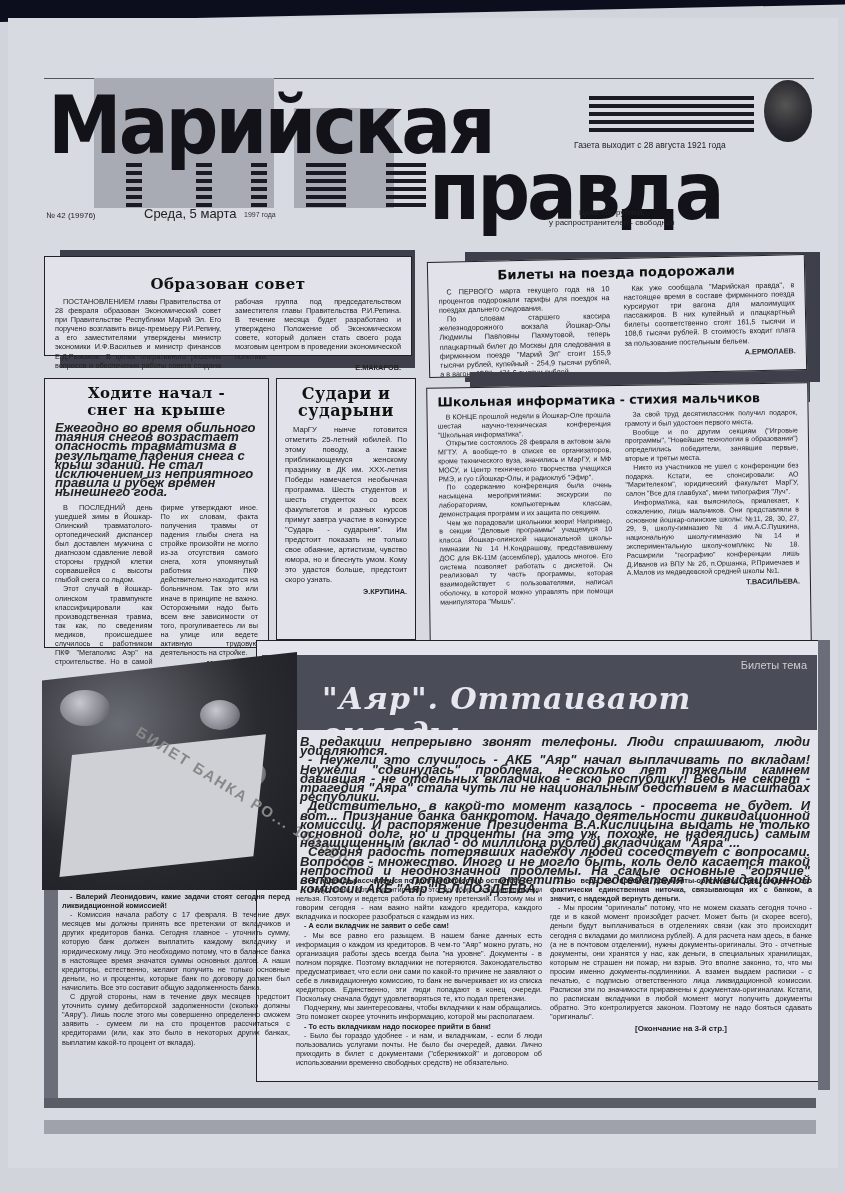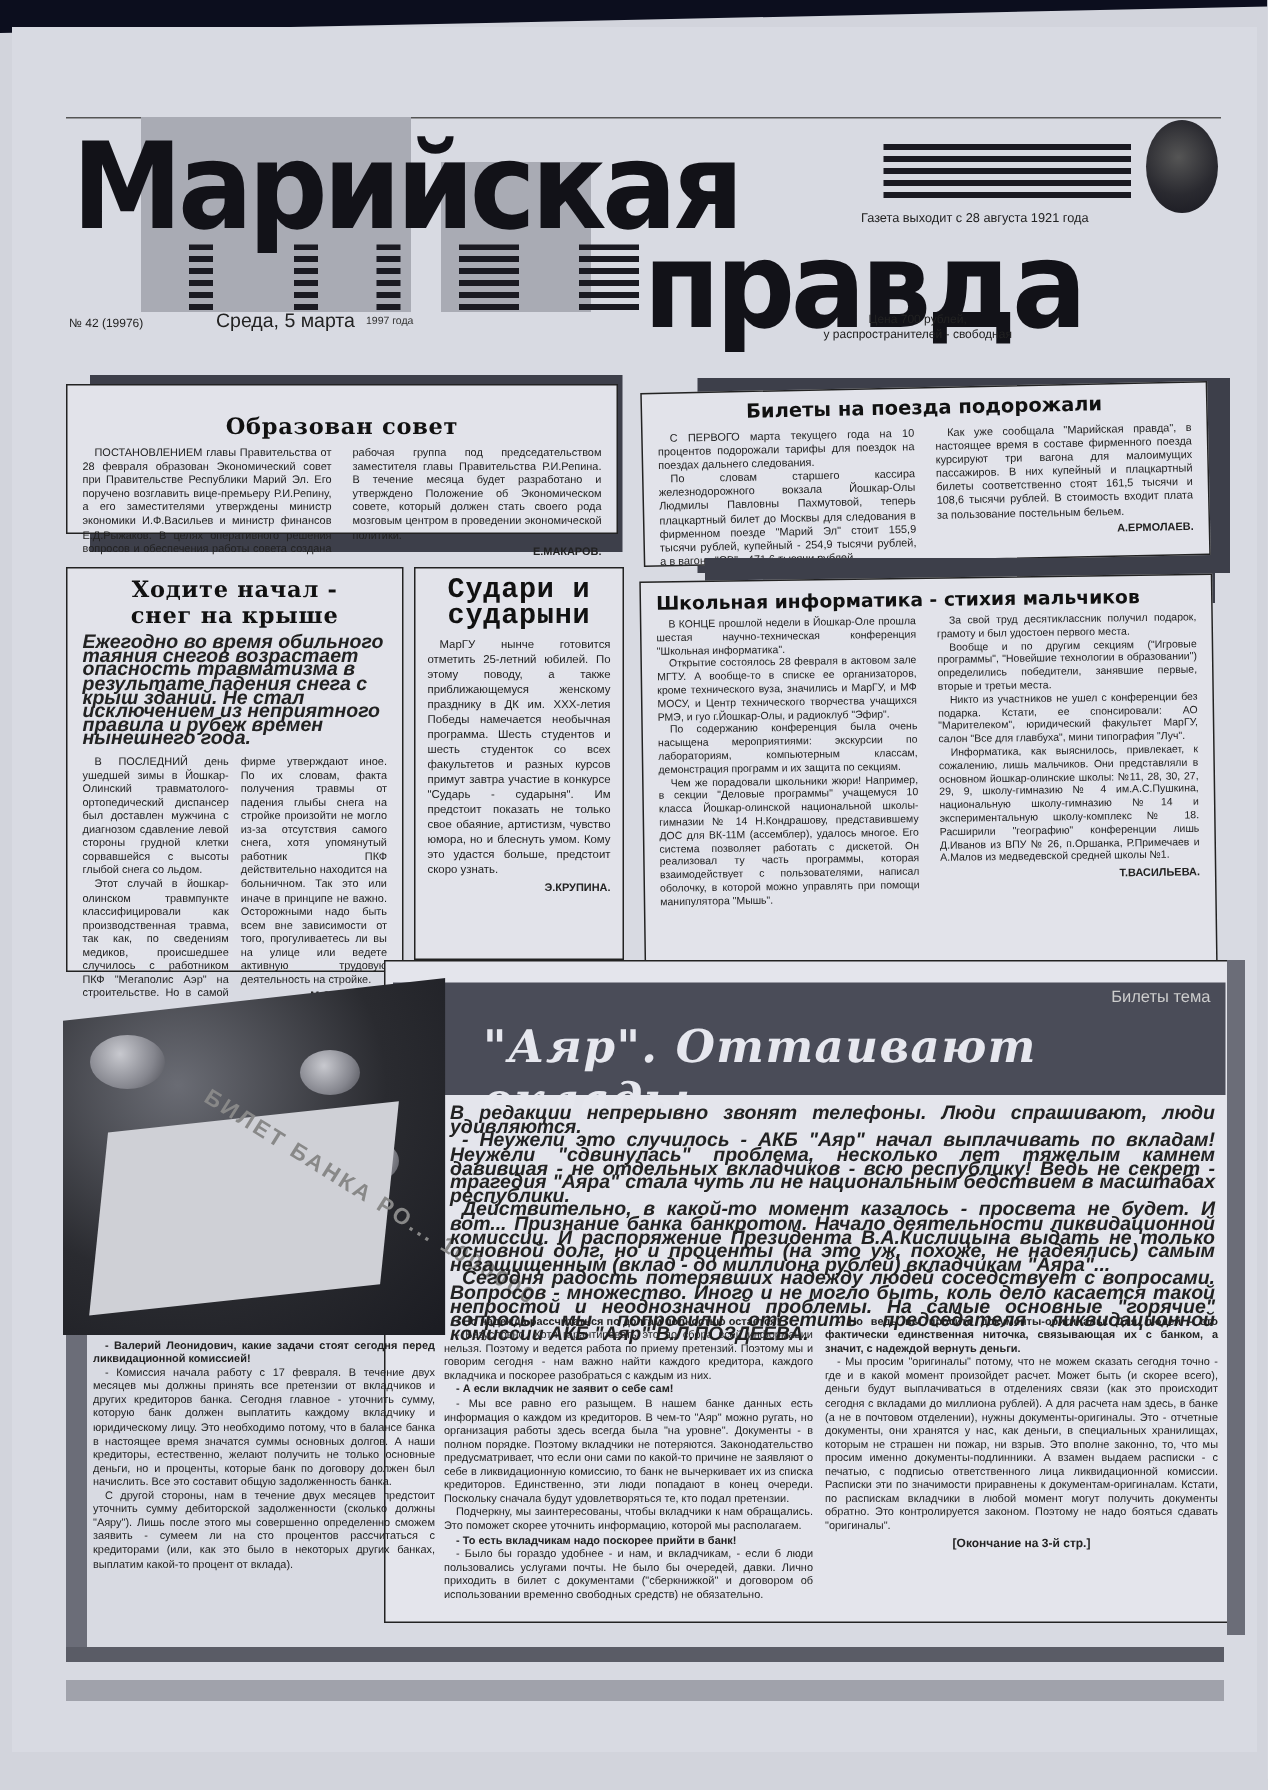--- a/index.html
+++ b/index.html
@@ -105,21 +105,21 @@
   </div>
   <div class="lead" style="margin:4px 0 6px;">Ежегодно во время обильного таяния снегов возрастает опасность травматизма в результате падения снега с крыш зданий. Не стал исключением из неприятного правила и рубеж времен нынешнего года.</div>
   <div class="txt cols2" style="column-gap:8px;">
     <p>В ПОСЛЕДНИЙ день ушедшей зимы в Йошкар-Олинский травматолого-ортопедический диспансер был доставлен мужчина с диагнозом сдавление левой стороны грудной клетки сорвавшейся с высоты глыбой снега со льдом.</p>
     <p>Этот случай в йошкар-олинском травмпункте классифицировали как производственная травма, так как, по сведениям медиков, происшедшее случилось с работником ПКФ "Мегаполис Аэр" на строительстве. Но в самой фирме утверждают иное. По их словам, факта получения травмы от падения глыбы снега на стройке произойти не могло из-за отсутствия самого снега, хотя упомянутый работник ПКФ действительно находится на больничном. Так это или иначе в принципе не важно. Осторожными надо быть всем вне зависимости от того, прогуливаетесь ли вы на улице или ведете активную трудовую деятельность на стройке.</p>
     <div class="sig">М.САВЕЛЬЕВ.</div>
   </div>
 </div>
 
 <div class="box" style="left:276px;top:378px;width:140px;height:262px;padding:6px 8px;">
-  <div class="hl" style="font-size:19px;line-height:17px;font-family:Liberation Mono, monospace;">
+  <div class="hl" style="font-size:16px;line-height:17px;">
     <div>Судари и</div>
     <div>сударыни</div>
   </div>
   <div class="txt" style="margin-top:6px;font-size:7.6px;line-height:10px;">
     <p>МарГУ нынче готовится отметить 25-летний юбилей. По этому поводу, а также приближающемуся женскому празднику в ДК им. XXX-летия Победы намечается необычная программа. Шесть студентов и шесть студенток со всех факультетов и разных курсов примут завтра участие в конкурсе "Сударь - сударыня". Им предстоит показать не только свое обаяние, артистизм, чувство юмора, но и блеснуть умом. Кому это удастся больше, предстоит скоро узнать.</p>
     <div class="sig">Э.КРУПИНА.</div>
   </div>
 </div>
 
 <div class="shadow-block" style="left:470px;top:372px;width:340px;height:30px;"></div>

